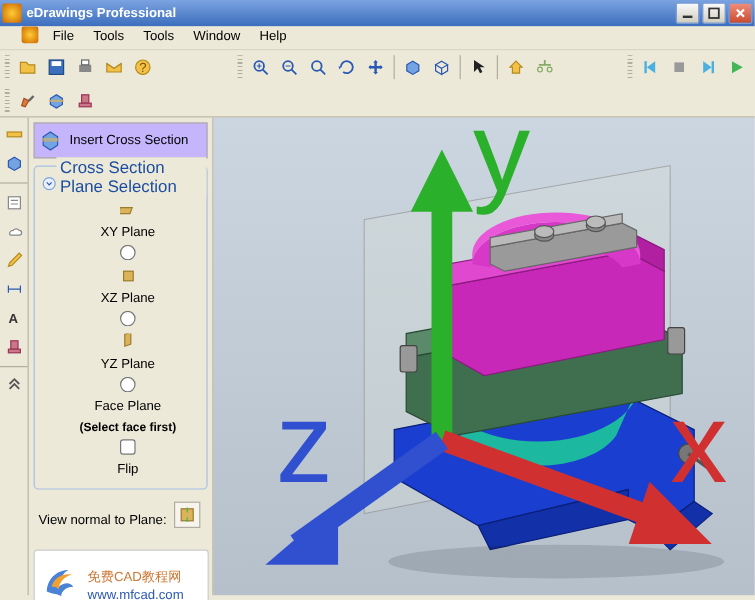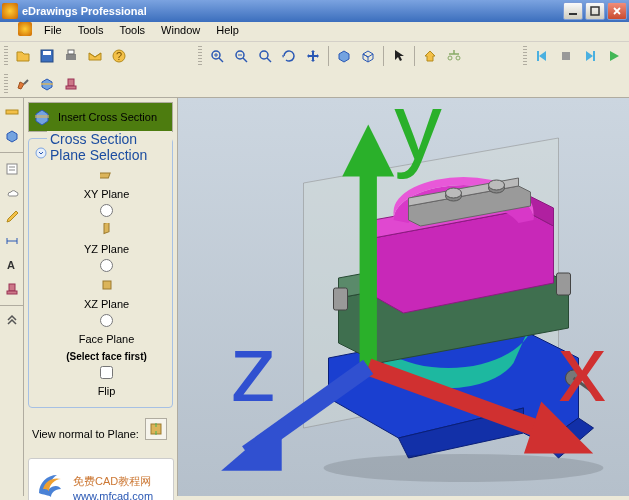--- a/index.html
+++ b/index.html
@@ -24,21 +24,21 @@
 
 .toolbar2 { height: 28px; display: flex; align-items: center; background: #ece9d8; border-bottom: 1px solid #b0aca0; }
 
 .body-area { display: flex; height: calc(500px - 22px - 20px - 56px - 4px); }
 
 .left-toolstrip { width: 24px; background: #ece9d8; border-right: 1px solid #b0aca0; display: flex; flex-direction: column; align-items: center; padding-top: 4px; gap: 4px; }
 .ts-btn { width: 20px; height: 20px; display: flex; align-items: center; justify-content: center; cursor: pointer; border: 1px solid transparent; }
 .ts-split { border-top: 1px solid #b0aca0; width: 100%; margin: 2px 0; }
 
 .side-panel { width: 154px; background: #ece9d8; border-right: 1px solid #b0aca0; padding: 4px; }
-.panel-header { display: flex; align-items: center; background: #4d7c0f; border: 1px solid #b0aca0; padding: 3px; margin-bottom: 6px; }
+.panel-header { display: flex; align-items: center; background: #c4b5fd; border: 1px solid #b0aca0; padding: 3px; margin-bottom: 6px; }
 .panel-header .ph-icon { width: 22px; height: 22px; margin-right: 4px; display: flex; align-items: center; justify-content: center; }
 
 .groupbox { border: 1px solid #a6c0e4; border-radius: 4px; padding: 6px 6px 6px 18px; position: relative; margin-bottom: 10px; }
 .groupbox .gb-title { position: absolute; top: -8px; left: 18px; background: #ece9d8; padding: 0 3px; color: #1c4da0; font-size: 14px; }
 .gb-toggle { position: absolute; left: 6px; top: 8px; width: 12px; height: 12px; }
 .radio-row { display: flex; align-items: center; gap: 6px; margin: 4px 0; flex-direction: column; }
 .radio-row input[type="radio"], .radio-row input[type="checkbox"] { margin: 0; }
 .radio-icon { width: 14px; height: 14px; }
 .face-note { font-size: 10px; font-weight: bold; }
 
@@ -320,30 +320,30 @@
       <label class="radio-row">
         <input type="radio" name="plane" checked="" style="">
         <svg class="radio-icon" viewBox="0 0 14 14">
             <rect x="2" y="5" width="10" height="5" fill="#dbb45a" stroke="#9c7a2e" transform="skewX(-20)"></rect>
           </svg>
         <span>XY Plane</span>
       </label>
       <label class="radio-row">
         <input type="radio" name="plane" style="">
         <svg class="radio-icon" viewBox="0 0 14 14">
-            <rect x="4" y="2" width="5" height="10" fill="#dbb45a" stroke="#9c7a2e" transform="skewY(-20)"></rect>
+            <rect x="3" y="3" width="8" height="8" fill="#dbb45a" stroke="#9c7a2e"></rect>
           </svg>
-        <span>YZ Plane</span>
+        <span>XZ Plane</span>
       </label>
       <label class="radio-row">
         <input type="radio" name="plane" style="">
         <svg class="radio-icon" viewBox="0 0 14 14">
-            <rect x="3" y="3" width="8" height="8" fill="#dbb45a" stroke="#9c7a2e"></rect>
+            <rect x="4" y="2" width="5" height="10" fill="#dbb45a" stroke="#9c7a2e" transform="skewY(-20)"></rect>
           </svg>
-        <span>XZ Plane</span>
+        <span>YZ Plane</span>
       </label>
       <label class="radio-row">
         <input type="radio" name="plane" style="">
         <span>Face Plane</span>
         <span class="face-note">(Select face first)</span>
       </label>
       <label class="radio-row">
         <input type="checkbox" style="">
         <span>Flip</span>
       </label>

